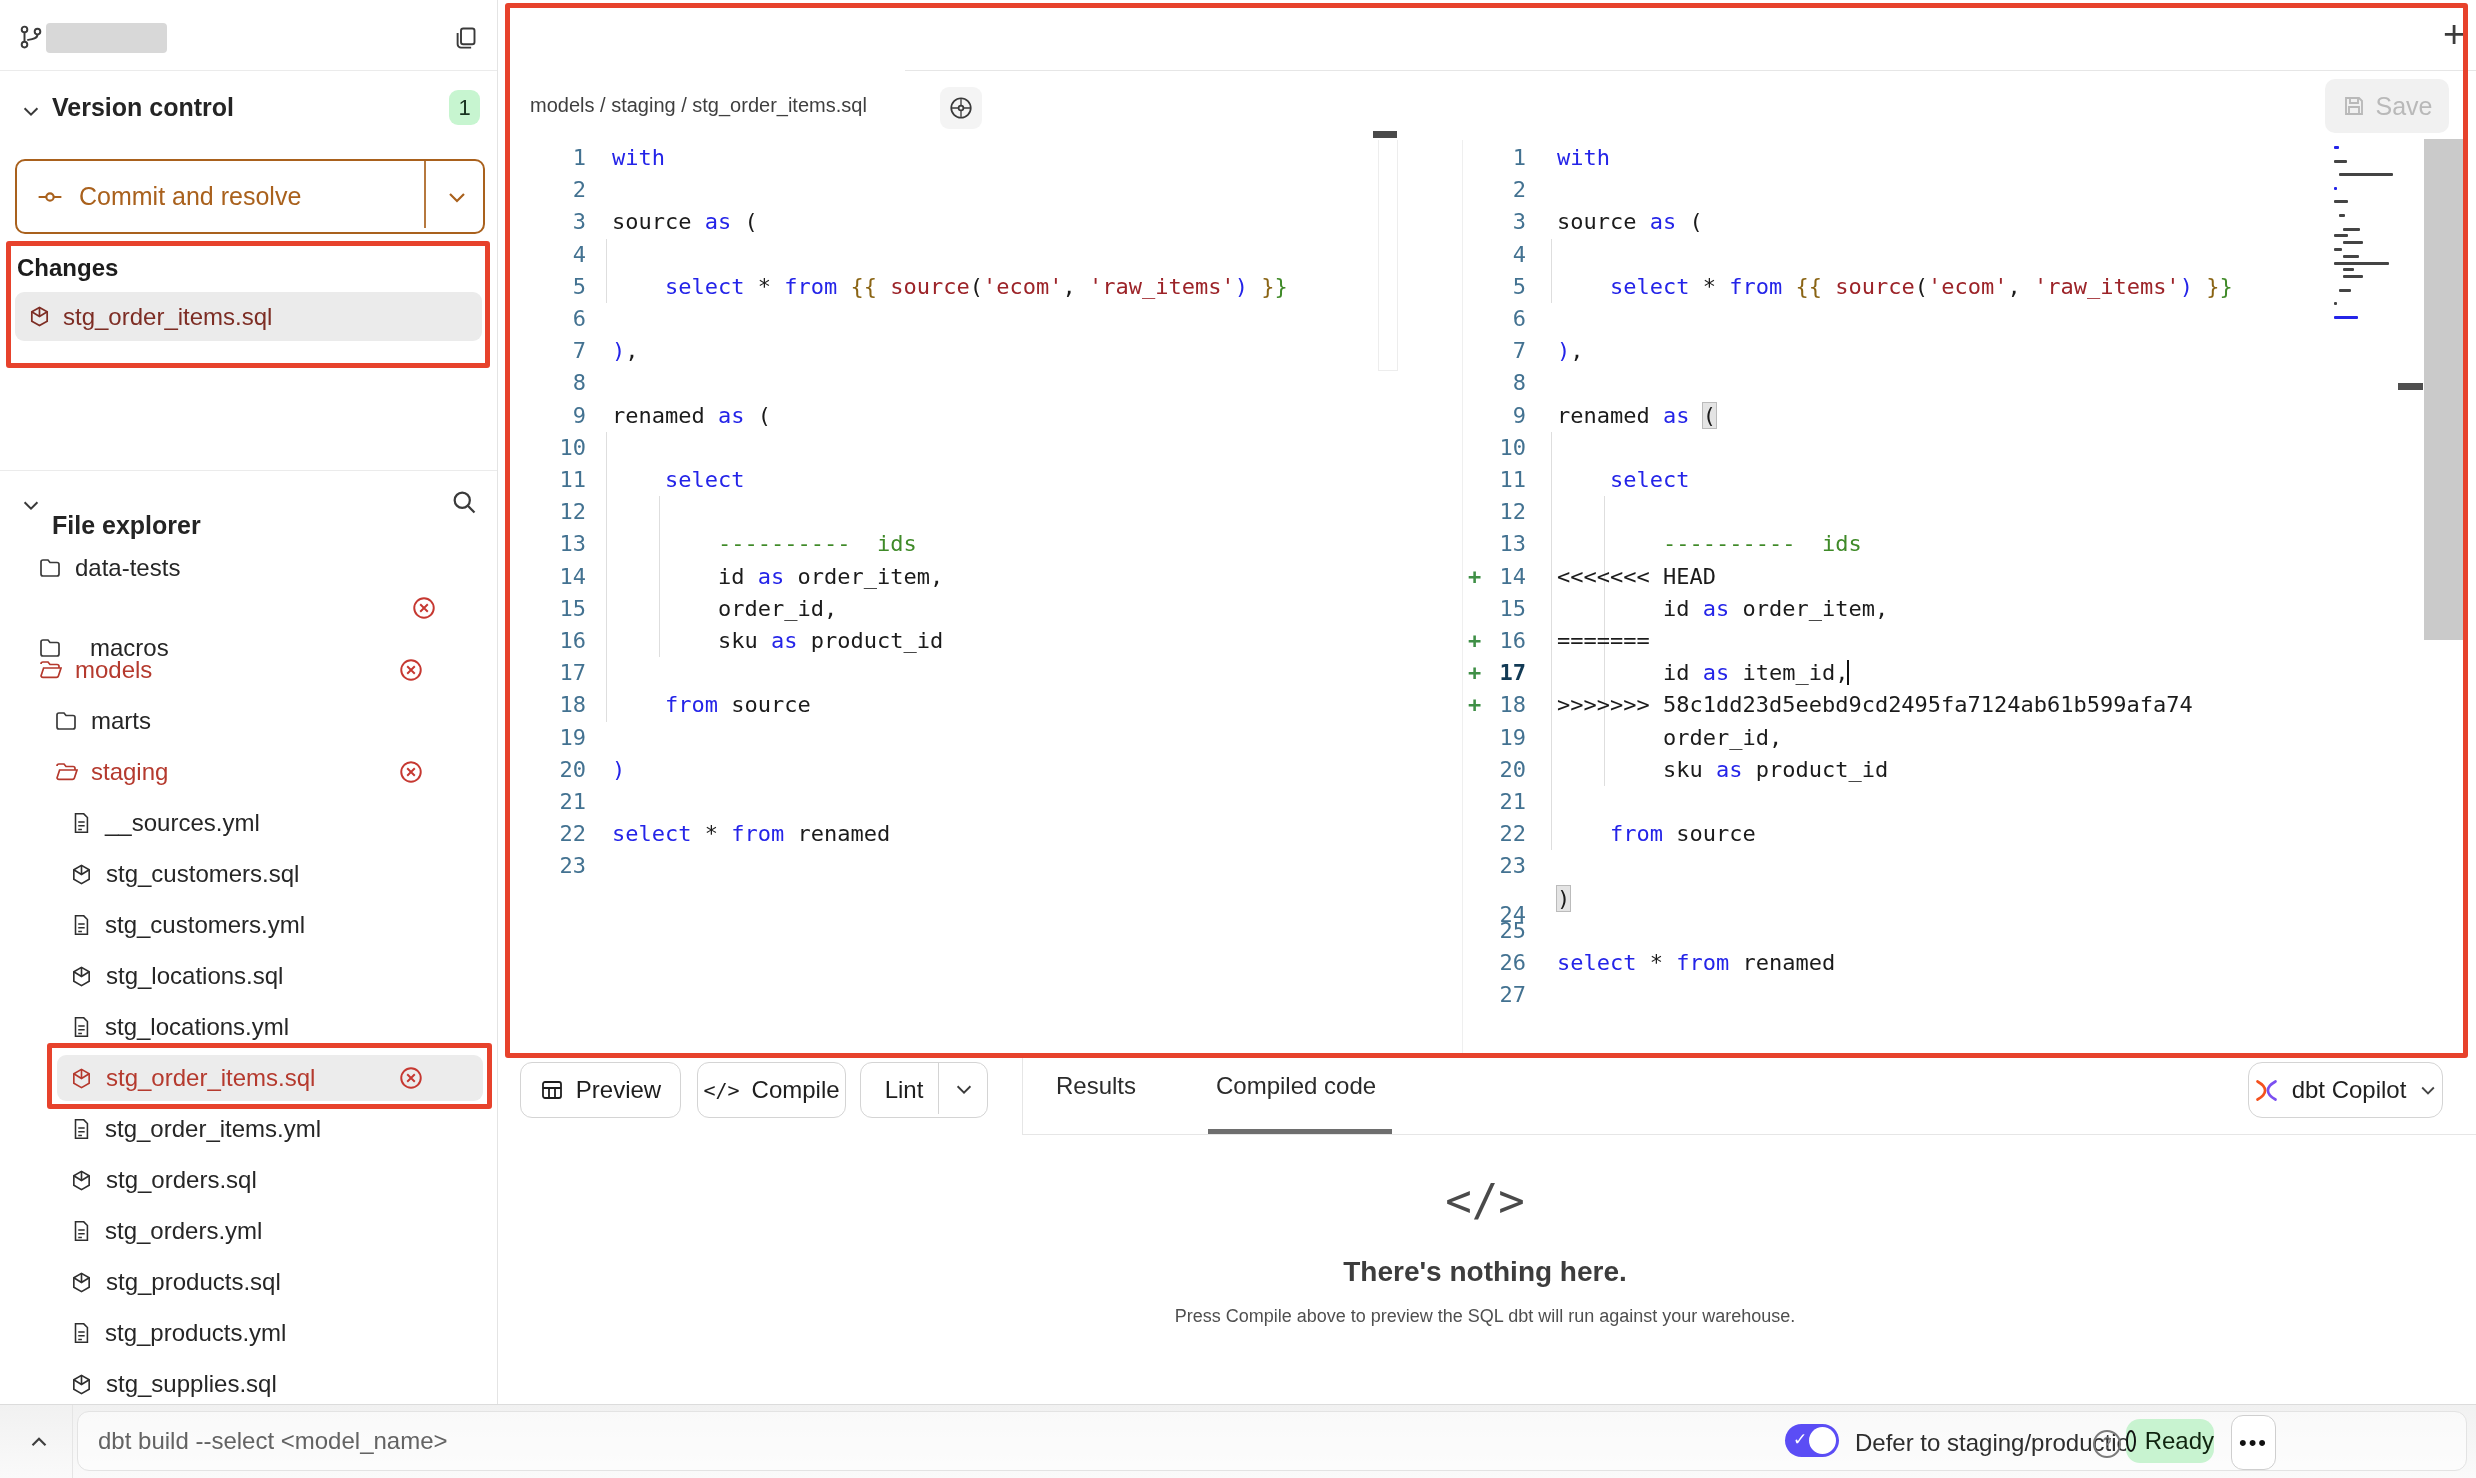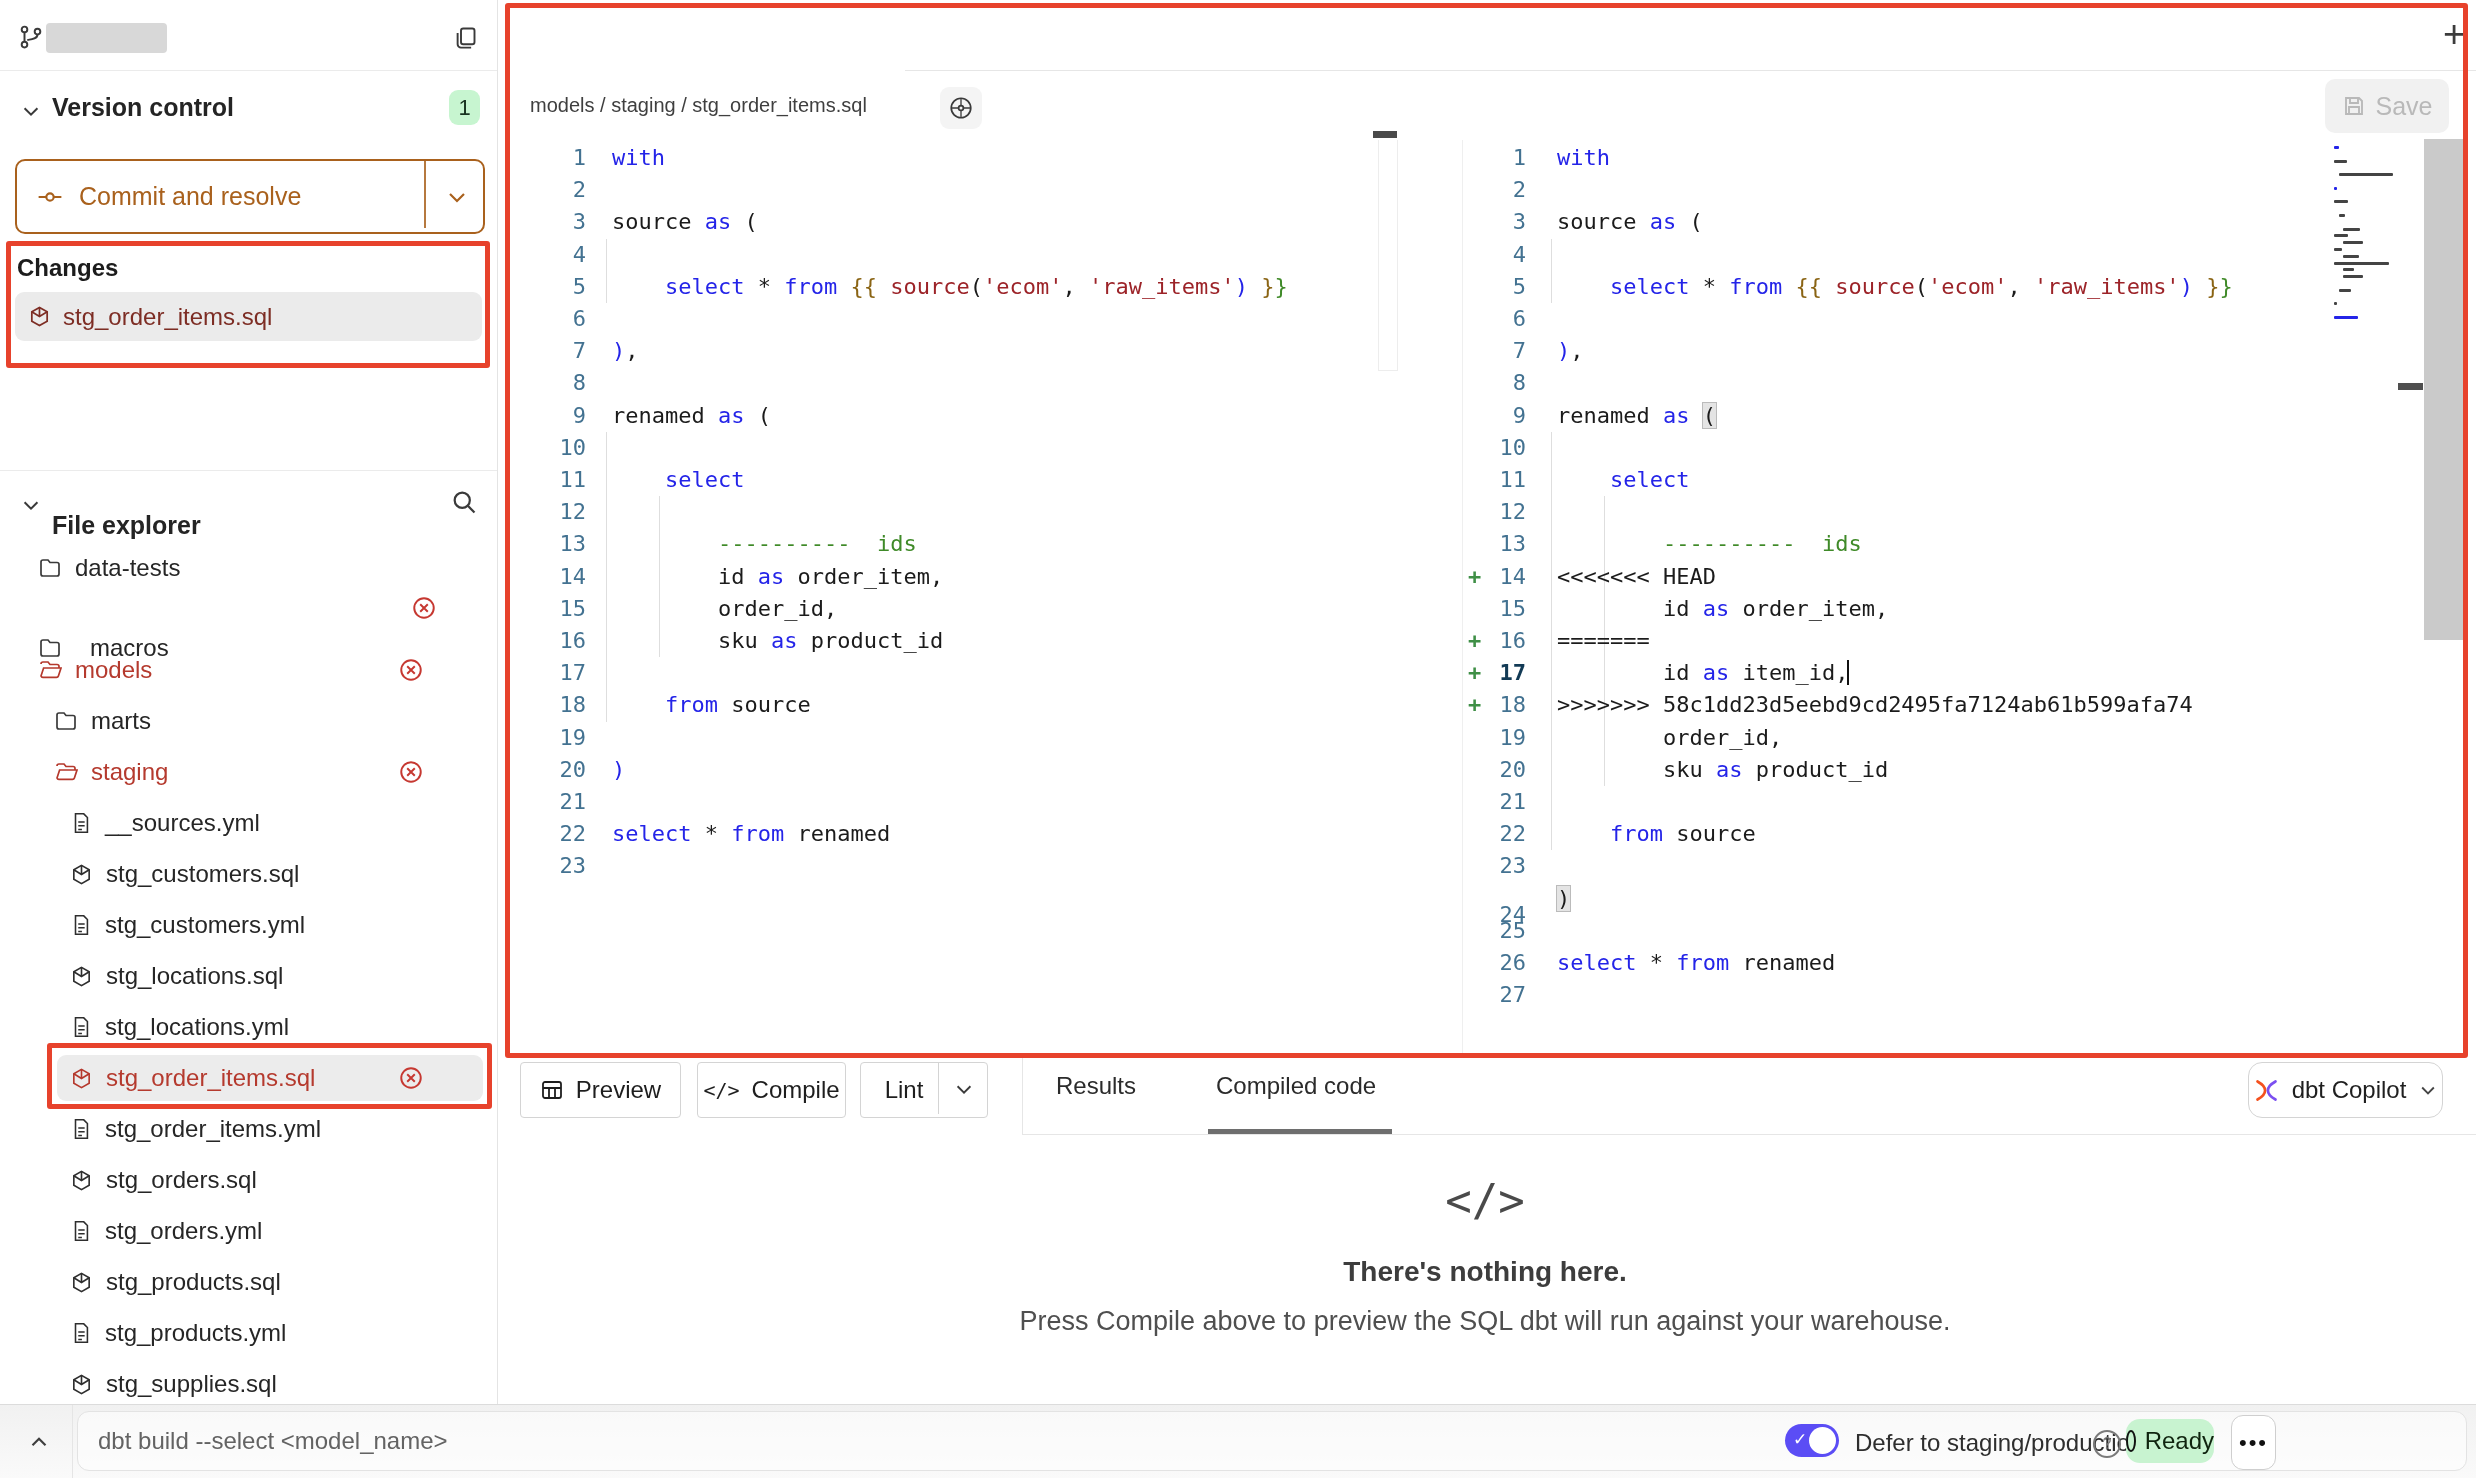--- a/index.html
+++ b/index.html
@@ -57,33 +57,33 @@
   .activeline{position:absolute;left:512px;top:142px;width:864px;height:33px;border:1px solid #d9d9d9;background:#fcfcfc;z-index:-2;}
   .cursor{display:inline-block;width:2px;height:25px;background:#111;vertical-align:text-bottom;margin-left:-1px;}
   .lscroll-thumb{position:absolute;left:1373px;top:131px;width:24px;height:7px;background:#4a4a4a;}
   .lscroll-track{position:absolute;left:1378px;top:140px;width:18px;height:230px;border:1px solid #ededed;border-top:none;}
   .rpane-border{position:absolute;left:1462px;top:140px;width:1px;height:916px;background:#efefef;}
   .minimap{position:absolute;left:2334px;top:146px;width:62px;}
   .mm-bar{position:absolute;height:3px;border-radius:1px;}
   .rscroll-gray{position:absolute;left:2424px;top:139px;width:44px;height:501px;background:#cacaca;}
   .rscroll-dash{position:absolute;left:2398px;top:383px;width:25px;height:7px;background:#4f4f4f;}
   
-  .btn{border:1.5px solid #d4d4d4;border-radius:4px;background:#fff;display:flex;align-items:center;justify-content:center;
+  .btn{border:1.5px solid #d4d4d4;border-radius:12px;background:#fff;display:flex;align-items:center;justify-content:center;
        gap:12px;font-size:24px;color:#1e1e1e;cursor:pointer;position:absolute;height:54px;top:1062px;}
   .lint-divider{position:absolute;right:48px;top:0;width:1.5px;height:51px;background:#d4d4d4;}
   .panel-vdiv{position:absolute;left:1022px;top:1056px;width:1px;height:78px;background:#e6e6e6;}
   .panel-hline{position:absolute;left:1022px;top:1134px;width:1454px;height:1px;background:#e6e6e6;}
   .ptab{position:absolute;top:1072px;font-size:24px;color:#2b2b2b;cursor:pointer;}
   .ptab-underline{position:absolute;left:1208px;top:1129px;width:184px;height:5px;background:#6e6e6e;}
   .copilot{position:absolute;left:2248px;top:1062px;width:193px;height:54px;border:1.5px solid #d4d4d4;border-radius:14px;
            background:#fff;display:flex;align-items:center;justify-content:center;gap:12px;font-size:24px;font-weight:500;cursor:pointer;}
   .empty{position:absolute;left:985px;top:1175px;width:1000px;text-align:center;}
   .empty-icon{font-size:44px;color:#4a4a4a;font-family:"DejaVu Sans Mono",monospace;}
   .empty-title{margin-top:30px;font-size:28px;font-weight:700;color:#3d3d3d;}
-  .empty-sub{margin-top:18px;font-size:27px;color:#4f4f4f;}
+  .empty-sub{margin-top:18px;font-size:18px;color:#4f4f4f;}
   
   .statusbar{position:absolute;left:0;top:1404px;width:2476px;height:74px;border-top:1px solid #dcdcdc;
              background:linear-gradient(#f1f1f1,#fafafa);}
   .sb-vdiv{position:absolute;left:72px;top:0;width:1px;height:74px;background:#e5e5e5;}
   .cmd-input{position:absolute;left:77px;top:6px;width:2390px;height:60px;border:1.5px solid #e3e3e3;border-radius:12px;
              background:rgba(255,255,255,.55);font-size:24px;color:#636363;padding:0 20px;box-sizing:border-box;
              font-family:"Liberation Sans",sans-serif;outline:none;}
   .cmd-input::placeholder{color:#636363;opacity:1;}
   .toggle{position:absolute;left:1785px;top:1424px;width:54px;height:33px;border-radius:17px;background:#5b4df5;cursor:pointer;}
   .toggle .knob{position:absolute;right:3px;top:3px;width:27px;height:27px;border-radius:50%;background:#fff;}

